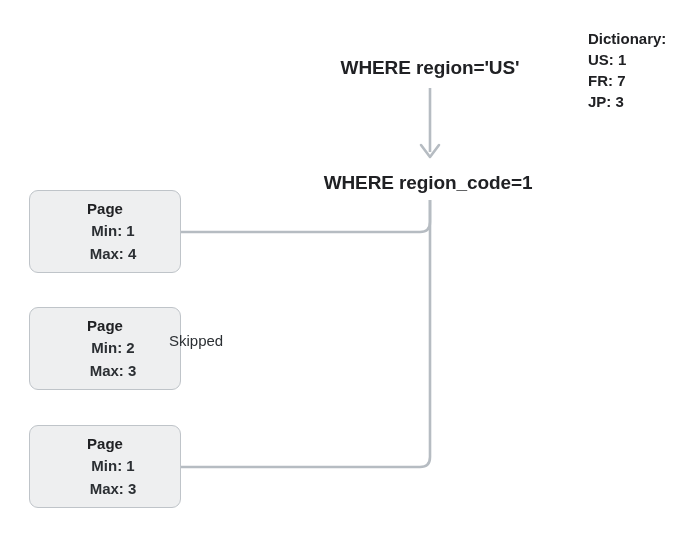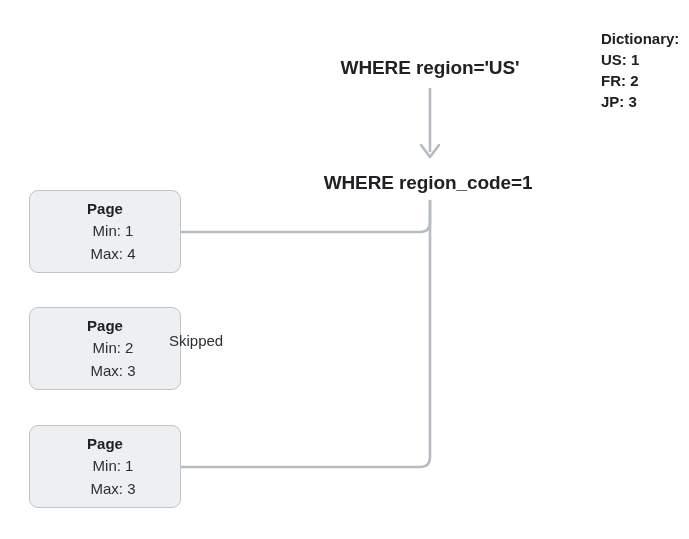--- a/index.html
+++ b/index.html
@@ -38,21 +38,21 @@
     letter-spacing: -0.1px;
     text-align: left;
     transform: translateX(-50%);
   }
   #query-original { left: 430px; top: 57px; }
   #query-rewritten { left: 428px; top: 172px; }
 
   
   #dictionary {
     position: absolute;
-    left: 601px;
+    left: 588px;
     top: 28px;
     font-size: 15px;
     font-weight: bold;
     line-height: 21px;
     color: #202124;
     white-space: nowrap;
   }
   #dictionary .dict-row { display: block; }
 
   
@@ -71,21 +71,21 @@
     justify-content: center;
   }
   .page-box .box-title {
     font-size: 15px;
     font-weight: bold;
     color: #202124;
     line-height: 20px;
   }
   .page-box .box-line {
     font-size: 15px;
-    font-weight: normal;
+    font-weight: bold;
     color: #2b2f33;
     line-height: 23px;
     padding-left: 16px;
   }
   #page-box-0 { top: 190px; }
   #page-box-1 { top: 307px; }
   #page-box-2 { top: 425px; }
 
   
   #skipped-label {
@@ -121,21 +121,21 @@
     </g>
   </svg>
 
   <div class="query-label" id="query-original">WHERE region='US'</div>
 
   <div class="query-label" id="query-rewritten">WHERE region_code=1</div>
 
   <div id="dictionary">
     <span class="dict-row">Dictionary:</span>
     <span class="dict-row">US: 1</span>
-    <span class="dict-row">FR: 2</span>
+    <span class="dict-row">FR: 7</span>
     <span class="dict-row">JP: 3</span>
   </div>
 
   <div class="page-box" id="page-box-0">
     <span class="box-title">Page</span>
     <span class="box-line">Min: 1</span>
     <span class="box-line">Max: 4</span>
   </div>
 
   <div class="page-box" id="page-box-1">

